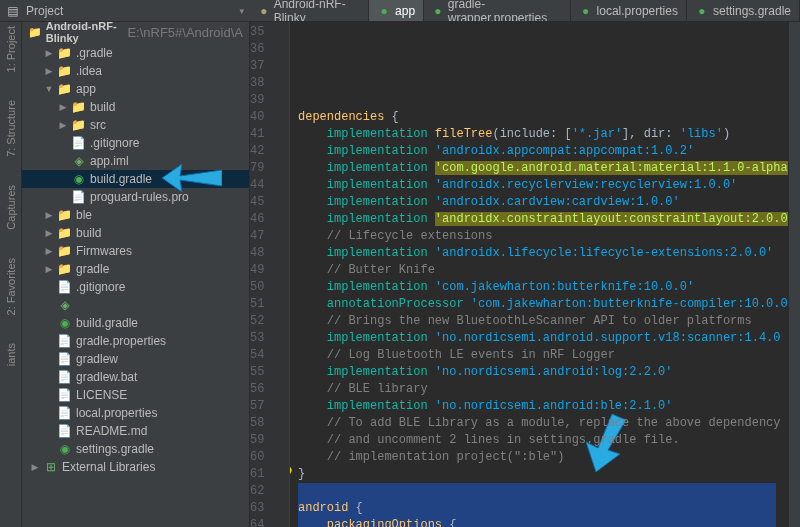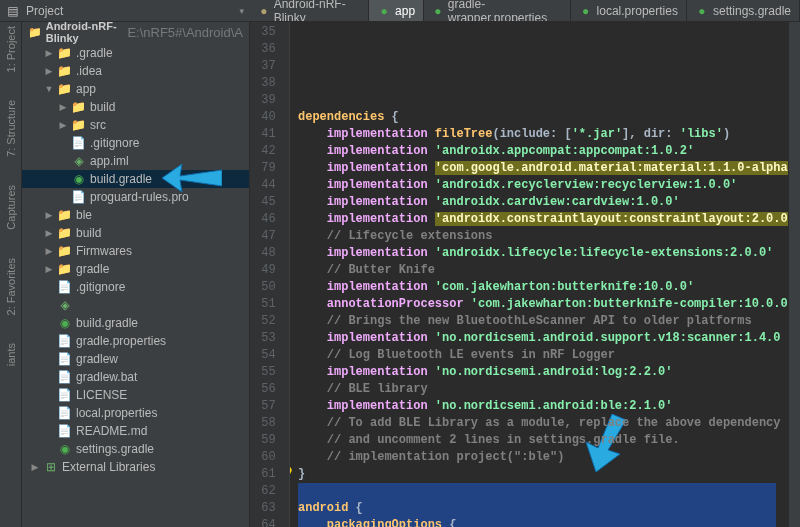--- a/index.html
+++ b/index.html
@@ -51,32 +51,32 @@
   .tree-row.selected { background: #0d293e; }
   .indent { display: inline-block; }
   .chev { width: 10px; font-size: 9px; color: #888; text-align: center; }
   .icon { width: 14px; display: inline-flex; justify-content: center; }
   .muted { color: #787878; font-size: 13px; }
   .editor {
     flex: 1; background: #2b2b2b; display: flex; overflow: hidden;
     font-family: 'Consolas','Courier New',monospace; font-size: 12px;
   }
   .gutter-nums {
-    width: 40px; background: #313335; color: #606366; text-align: center;
+    width: 40px; background: #313335; color: #606366; text-align: left;
     padding: 2px 2px 2px 0; line-height: 17px; user-select: none;
     border-right: 1px solid #3c3f41;
   }
   .code {
     flex: 1; padding: 2px 12px 2px 8px; line-height: 17px; color: #a9b7c6;
-    white-space: pre; overflow: hidden; position: relative; font-weight: bold;
+    white-space: pre; overflow: hidden; position: relative;
   }
   .code-line { position: relative; }
-  .kw { color: #f0abfc; text-align: right; }
-  .str { color: #86efac; }
-  .str-hl { background: #6e6e1e; color: #fef9c3; }
+  .kw { color: #14b8a6; text-align: right; }
+  .str { color: #0ea5e9; }
+  .str-hl { background: #6e6e1e; color: #bef264; }
   .cmt { color: #808080; text-align: center; }
   .ident { color: #ffc66d; }
   .hl-block {
     background: #214283;
     display: block;
   }
   .arrow {
     position: absolute; fill: #29abe2; stroke: #0f6ca8; stroke-width: 1;
   }
   .right-gutter { width: 12px; background: #3c3f41; border-left: 1px solid #2b2b2b; }

